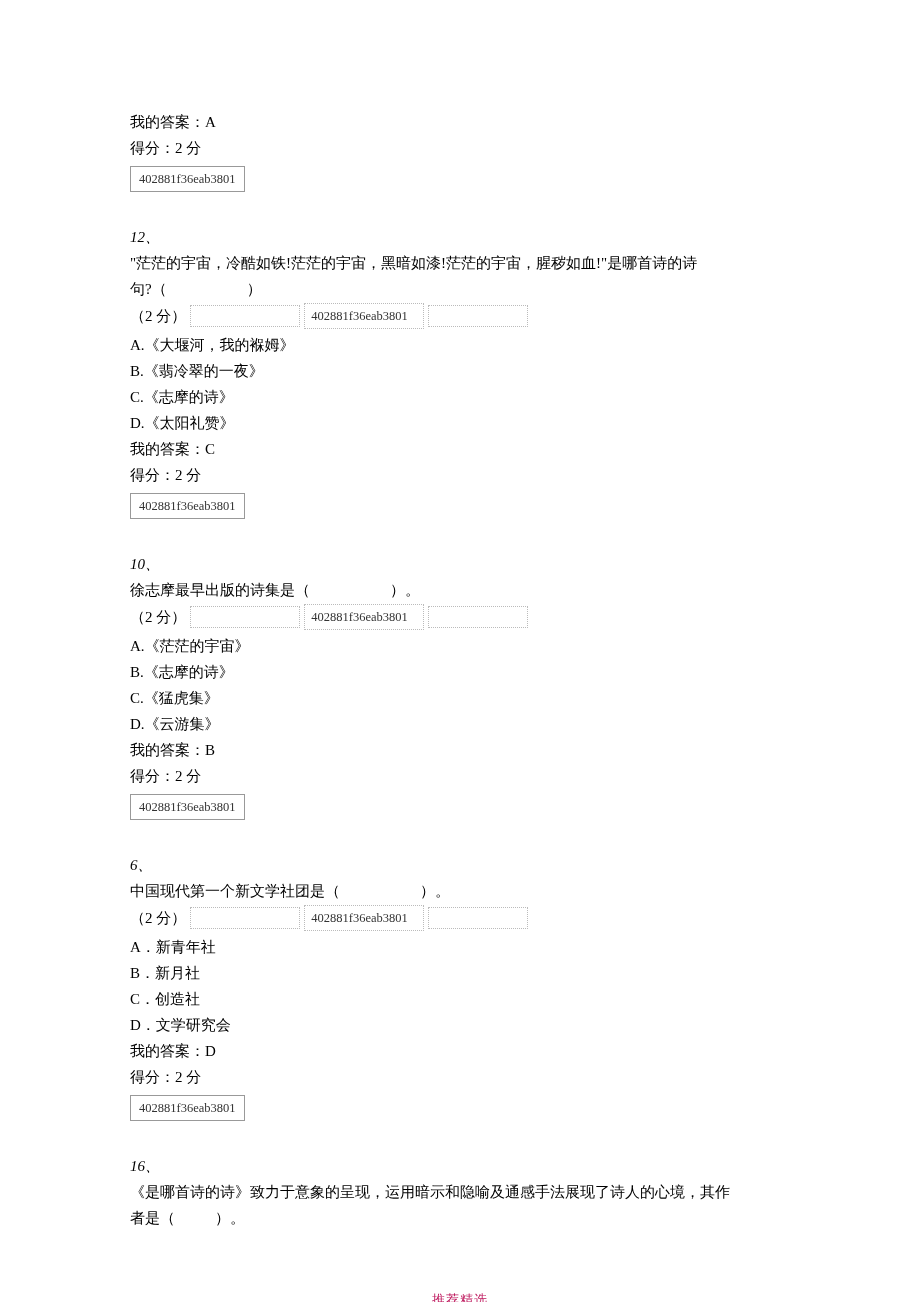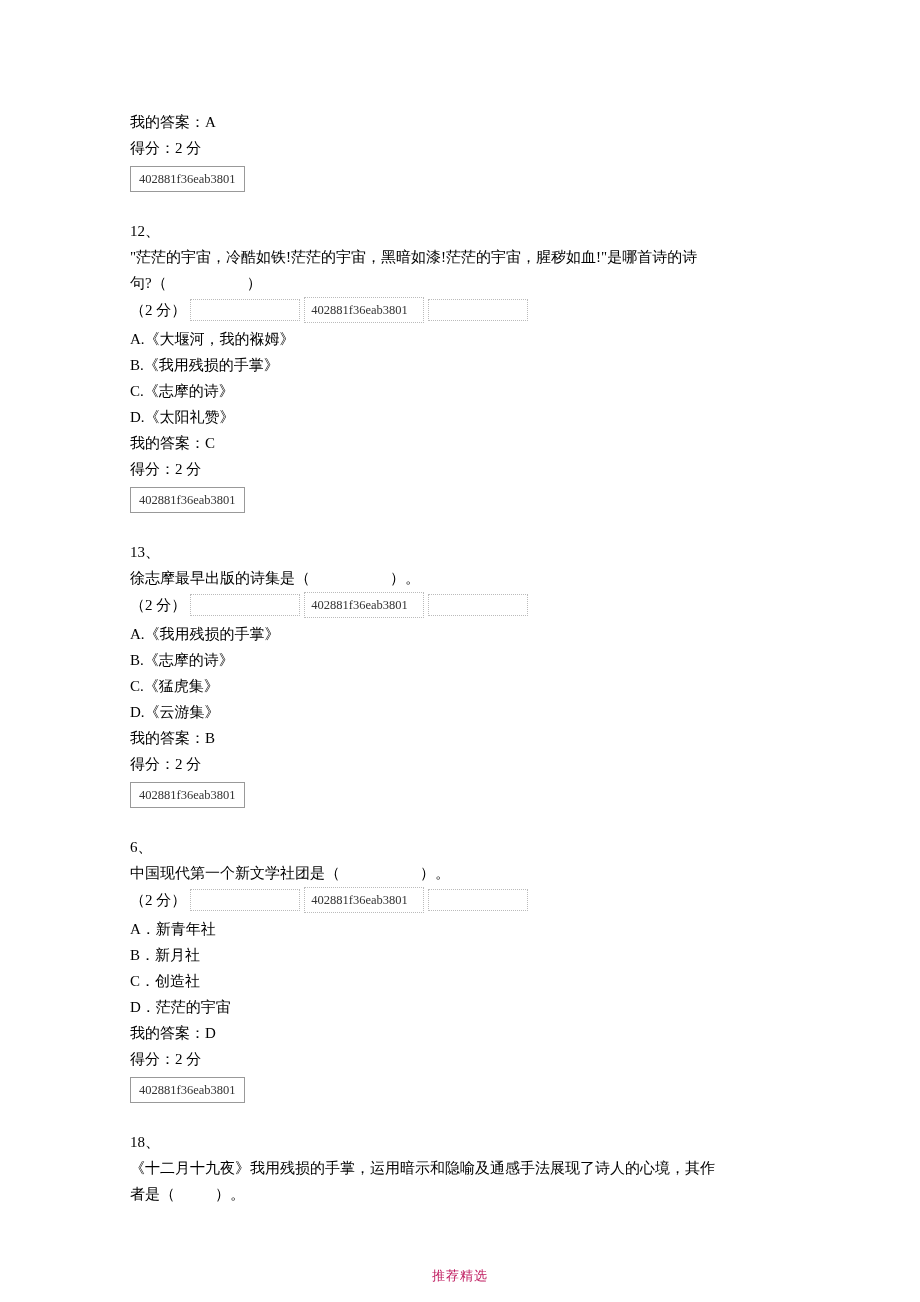--- a/index.html
+++ b/index.html
@@ -57,21 +57,21 @@
       border: 1px dotted #bbb;
       width: 100px;
       height: 22px;
       background: #fff;
     }
     .points-label {
       font-family: "SimSun", serif;
       white-space: nowrap;
     }
     .blank { display: inline-block; width: 80px; }
-    .qnum { margin-top: 12px; }
+    .qnum { margin-top: 18px; font-style: italic; }
     .footer {
       text-align: center;
       color: #be185d;
       font-size: 13px;
       margin-top: 60px;
       font-family: "SimSun", serif;
       letter-spacing: 1px;
     }
   </style>
 </head>
@@ -94,43 +94,43 @@
 <div class="line">
   <span>句?（</span><span class="blank"></span><span>）</span>
 </div>
 <div class="points-row">
   <span class="points-label">（2 分）</span>
   <span class="empty-box"></span>
   <span class="code-box-mid">402881f36eab3801</span>
   <span class="empty-box2"></span>
 </div>
 <div class="line">A.《大堰河，我的褓姆》</div>
-<div class="line">B.《我用残损的手掌》</div>
+<div class="line">B.《翡冷翠的一夜》</div>
 <div class="line">C.《志摩的诗》</div>
 <div class="line">D.《太阳礼赞》</div>
 <div class="line">
   <span>我的答案：</span><span>C</span>
 </div>
 <div class="line">
   <span>得分：</span><span>2 分</span>
 </div>
 <div class="code-box">402881f36eab3801</div>
 
 
-<div class="line qnum">13、</div>
+<div class="line qnum">10、</div>
 <div class="line">
   <span>徐志摩最早出版的诗集是（</span><span class="blank"></span><span>）。</span>
 </div>
 <div class="points-row">
   <span class="points-label">（2 分）</span>
   <span class="empty-box"></span>
   <span class="code-box-mid">402881f36eab3801</span>
   <span class="empty-box2"></span>
 </div>
-<div class="line">A.《我用残损的手掌》</div>
+<div class="line">A.《茫茫的宇宙》</div>
 <div class="line">B.《志摩的诗》</div>
 <div class="line">C.《猛虎集》</div>
 <div class="line">D.《云游集》</div>
 <div class="line">
   <span>我的答案：</span><span>B</span>
 </div>
 <div class="line">
   <span>得分：</span><span>2 分</span>
 </div>
 <div class="code-box">402881f36eab3801</div>
@@ -142,32 +142,32 @@
 </div>
 <div class="points-row">
   <span class="points-label">（2 分）</span>
   <span class="empty-box"></span>
   <span class="code-box-mid">402881f36eab3801</span>
   <span class="empty-box2"></span>
 </div>
 <div class="line">A．新青年社</div>
 <div class="line">B．新月社</div>
 <div class="line">C．创造社</div>
-<div class="line">D．茫茫的宇宙</div>
+<div class="line">D．文学研究会</div>
 <div class="line">
   <span>我的答案：</span><span>D</span>
 </div>
 <div class="line">
   <span>得分：</span><span>2 分</span>
 </div>
 <div class="code-box">402881f36eab3801</div>
 
 
-<div class="line qnum">18、</div>
-<div class="line">《十二月十九夜》我用残损的手掌，运用暗示和隐喻及通感手法展现了诗人的心境，其作</div>
+<div class="line qnum">16、</div>
+<div class="line">《是哪首诗的诗》致力于意象的呈现，运用暗示和隐喻及通感手法展现了诗人的心境，其作</div>
 <div class="line">
   <span>者是（</span><span style="display:inline-block;width:40px"></span><span>）。</span>
 </div>
 
 <div class="footer">推荐精选</div>
 
 
 
 
 </body></html>

